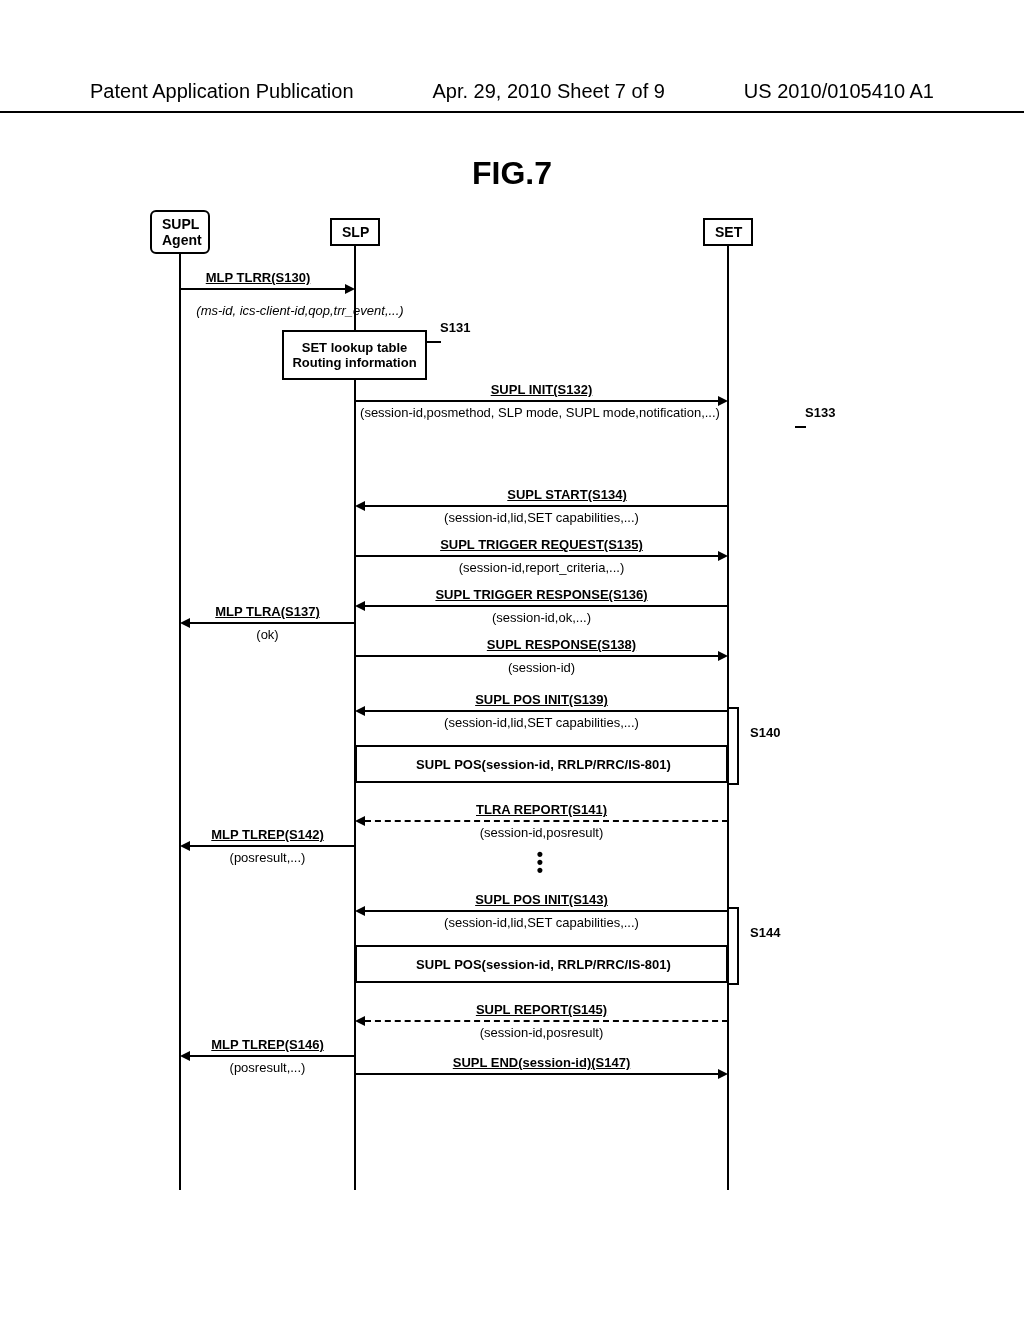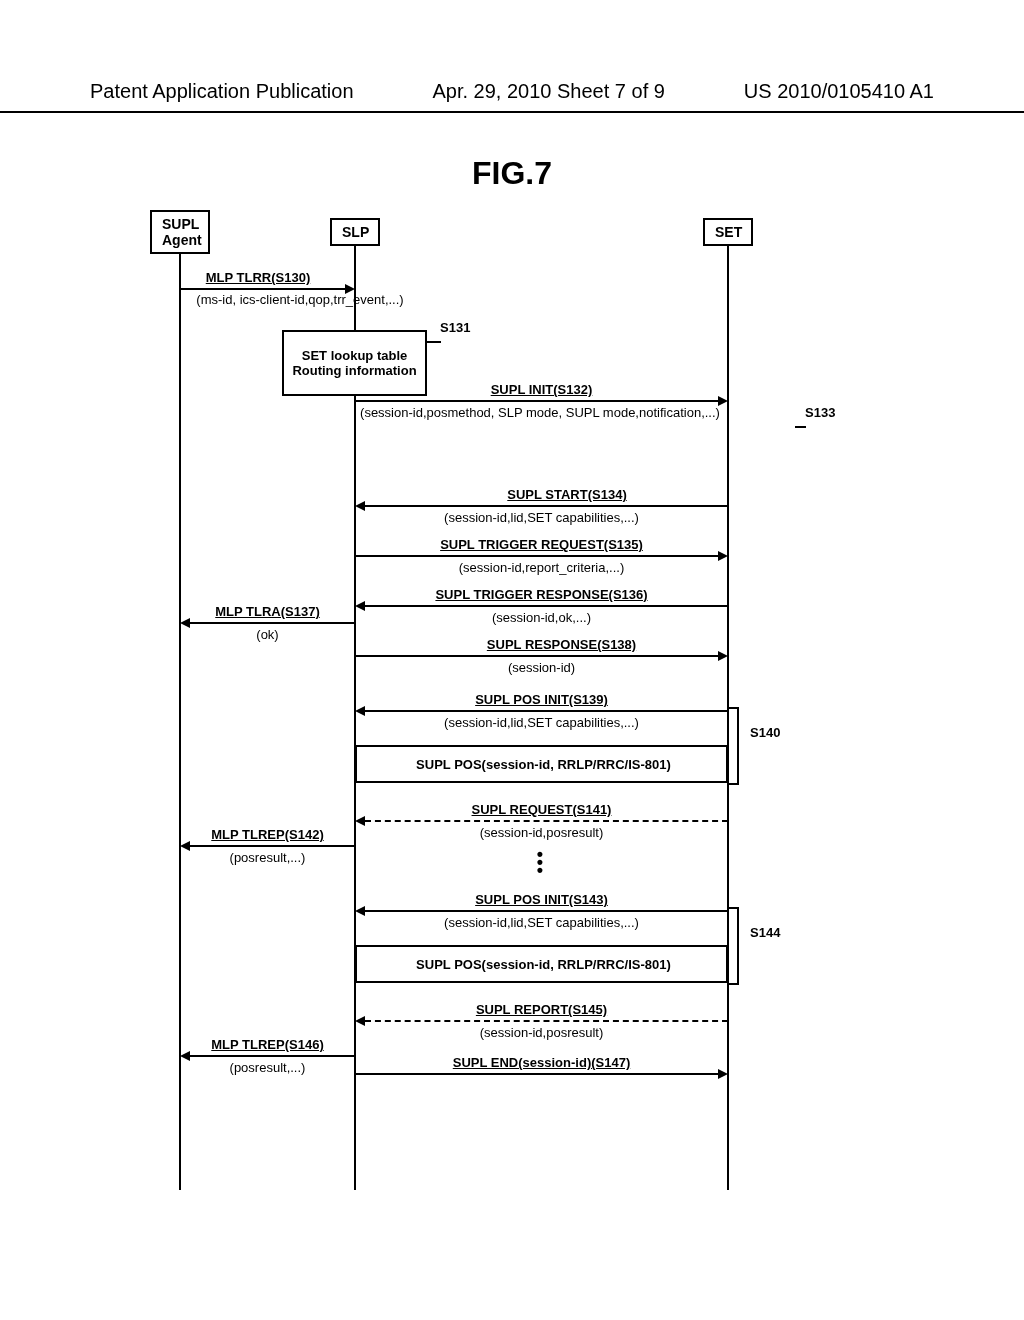--- a/index.html
+++ b/index.html
@@ -90,21 +90,21 @@
   }
   .label-bot {
     position: absolute;
     font-size: 13px;
     text-align: center;
   }
   .note-box {
     position: absolute;
     border: 2px solid #000;
     background: white;
-    padding: 16px 6px;
+    padding: 8px 6px;
     font-size: 13px;
     font-weight: bold;
     text-align: center;
     z-index: 10;
   }
   .step-label {
     position: absolute;
     font-size: 13px;
     font-weight: bold;
     z-index: 6;
@@ -135,34 +135,34 @@
 <div class="header">
   <span>Patent Application Publication</span>
   <span>Apr. 29, 2010  Sheet 7 of 9</span>
   <span>US 2010/0105410 A1</span>
 </div>
 
 <div class="figure-title">FIG.7</div>
 
 <div class="diagram">
 
-  <div class="actor-box" style="left:10px; top:0; width:60px; white-space:pre-line;">SUPL
+  <div class="actor-box" style="left:10px; top:0; width:60px; white-space:pre-line;border-radius:6px;">SUPL
 Agent</div>
   <div class="actor-box" style="left:190px; top:8px; width:50px;">SLP</div>
   <div class="actor-box" style="left:563px; top:8px; width:50px;">SET</div>
 
   <div class="lifeline" style="left:39px; top:40px; height:940px;"></div>
   <div class="lifeline" style="left:214px; top:34px; height:946px;"></div>
   <div class="lifeline" style="left:587px; top:34px; height:946px;"></div>
 
   <div class="msg" style="left:40px; top:78px; width:175px;">
     <div class="label-top" style="left:0; top:-18px; width:156px;">MLP TLRR(S130)</div>
     <div class="msg-line" style="left:0; top:0; width:165px;"></div>
     <div class="arrow-r" style="left:165px; top:-4px;"></div>
-    <div class="label-bot" style="left:-10px; top:4px; width:260px;">(ms-id, ics-client-id,qop,trr_event,...)</div>
+    <div class="label-bot" style="left:-10px; top:15px; width:260px;font-style:italic;">(ms-id, ics-client-id,qop,trr_event,...)</div>
   </div>
 
   <div class="note-box" style="left:142px; top:120px; width:145px; white-space:pre-line;">SET lookup table
 Routing information</div>
   <div class="step-label" style="left:300px; top:110px;">S131</div>
   <div style="position:absolute; left:287px; top:131px; width:14px; height:2px; background:#000;"></div>
 
   <div class="msg" style="left:215px; top:190px; width:373px;">
     <div class="label-top" style="left:0; top:-18px; width:373px;">SUPL INIT(S132)</div>
     <div class="msg-line" style="left:0; top:0; width:363px;"></div>
@@ -215,21 +215,21 @@
     <div class="label-bot" style="left:0; top:5px; width:373px;">(session-id,lid,SET capabilities,...)</div>
   </div>
 
   <div class="rect-outline" style="left:215px; top:535px; width:373px; height:38px;">
     <div class="label-bot" style="left:0; top:10px; width:373px; font-weight:bold;">SUPL POS(session-id, RRLP/RRC/IS-801)</div>
   </div>
   <div class="bracket" style="left:589px; top:497px; width:10px; height:78px;"></div>
   <div class="step-label" style="left:610px; top:515px;">S140</div>
 
   <div class="msg" style="left:215px; top:610px; width:373px;">
-    <div class="label-top" style="left:0; top:-18px; width:373px;">SUPL REQUEST(S141)</div>
+    <div class="label-top" style="left:0; top:-18px; width:373px;">TLRA REPORT(S141)</div>
     <div class="msg-line dashed" style="left:10px; top:0; width:363px;"></div>
     <div class="arrow-l" style="left:0; top:-4px;"></div>
     <div class="label-bot" style="left:0; top:5px; width:373px;">(session-id,posresult)</div>
   </div>
 
   <div class="msg" style="left:40px; top:635px; width:175px;">
     <div class="label-top" style="left:0; top:-18px; width:175px;">MLP TLREP(S142)</div>
     <div class="msg-line" style="left:10px; top:0; width:165px;"></div>
     <div class="arrow-l" style="left:0; top:-4px;"></div>
     <div class="label-bot" style="left:0; top:5px; width:175px;">(posresult,...)</div>

